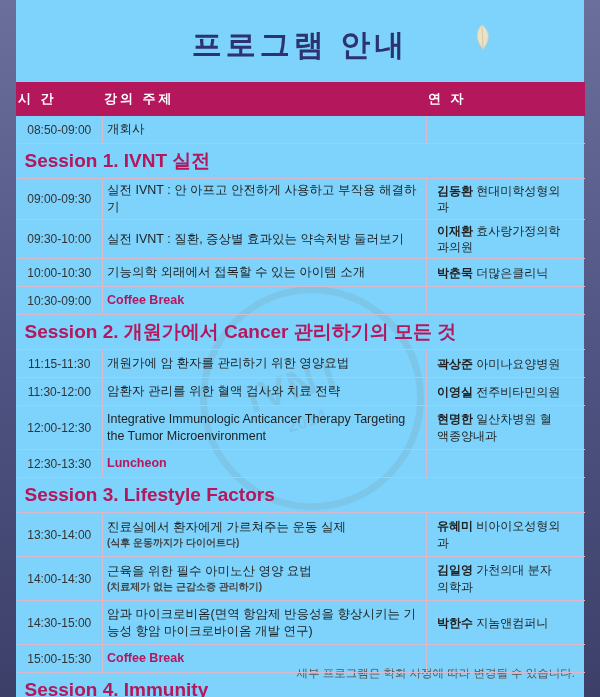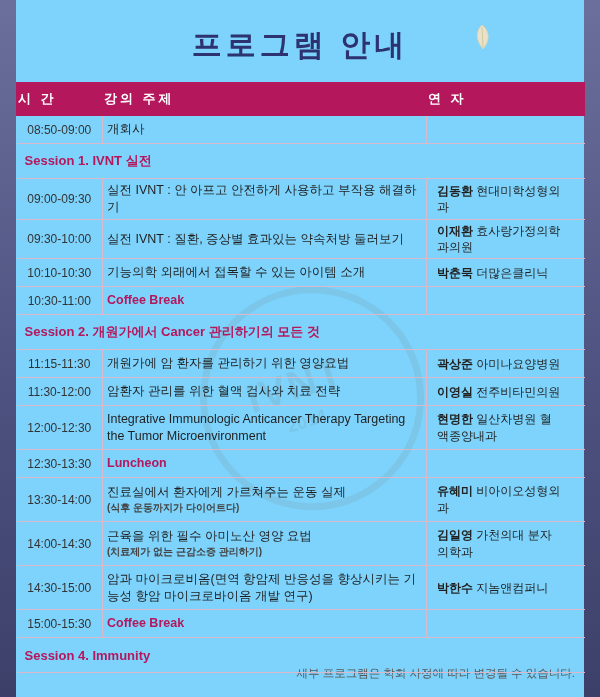--- a/index.html
+++ b/index.html
@@ -159,21 +159,21 @@
     color: #1f1f1f;
     font-size: 12px;
     line-height: 1.35;
   }
   tbody tr.row-h { height: 28px; }
   tbody tr.row-tall { height: 44px; }
 
   
   tr.session td {
     color: #b4175c;
-    font-size: 13px;
+    font-size: 19px;
     font-weight: bold;
     padding-left: 8px;
     border-right: none;
     border-bottom: 1px solid #d9b9cb;
     height: 28px;
   }
   
   tr.break td.topic {
     color: #b4175c;
     font-weight: bold;
@@ -247,26 +247,26 @@
             <td class="time">09:00-09:30</td>
             <td class="topic">실전 IVNT : 안 아프고 안전하게 사용하고 부작용 해결하기</td>
             <td class="speaker"><span class="spk-name">김동환</span><span> 현대미학성형외과</span></td>
           </tr>
           <tr class="row-h">
             <td class="time">09:30-10:00</td>
             <td class="topic">실전 IVNT : 질환, 증상별 효과있는 약속처방 둘러보기</td>
             <td class="speaker"><span class="spk-name">이재환</span><span> 효사랑가정의학과의원</span></td>
           </tr>
           <tr class="row-h">
-            <td class="time">10:10-10:30</td>
+            <td class="time">10:00-10:30</td>
             <td class="topic">기능의학 외래에서 접목할 수 있는 아이템 소개</td>
             <td class="speaker"><span class="spk-name">박춘묵</span><span> 더많은클리닉</span></td>
           </tr>
           <tr class="row-h break">
-            <td class="time">10:30-11:00</td>
+            <td class="time">10:30-09:00</td>
             <td class="topic">Coffee Break</td>
             <td class="speaker"></td>
           </tr>
           <tr class="session">
             <td colspan="3">Session 2. 개원가에서 Cancer 관리하기의 모든 것</td>
           </tr>
           <tr class="row-h">
             <td class="time">11:15-11:30</td>
             <td class="topic">개원가에 암 환자를 관리하기 위한 영양요법</td>
             <td class="speaker"><span class="spk-name">곽상준</span><span> 아미나요양병원</span></td>
@@ -279,20 +279,23 @@
           <tr class="row-tall">
             <td class="time">12:00-12:30</td>
             <td class="topic">Integrative Immunologic Anticancer Therapy Targeting the Tumor Microenvironment</td>
             <td class="speaker"><span class="spk-name">현명한</span><span> 일산차병원 혈액종양내과</span></td>
           </tr>
           <tr class="row-h break">
             <td class="time">12:30-13:30</td>
             <td class="topic">Luncheon</td>
             <td class="speaker"></td>
           </tr>
+          <tr class="session">
+            <td colspan="3">Session 3. Lifestyle Factors</td>
+          </tr>
           <tr class="row-tall">
             <td class="time">13:30-14:00</td>
             <td class="topic">진료실에서 환자에게 가르쳐주는 운동 실제<span class="sub">(식후 운동까지가 다이어트다)</span></td>
             <td class="speaker"><span class="spk-name">유혜미</span><span> 비아이오성형외과</span></td>
           </tr>
           <tr class="row-tall">
             <td class="time">14:00-14:30</td>
             <td class="topic">근육을 위한 필수 아미노산 영양 요법<span class="sub">(치료제가 없는 근감소증 관리하기)</span></td>
             <td class="speaker"><span class="spk-name">김일영</span><span> 가천의대 분자의학과</span></td>
           </tr>

